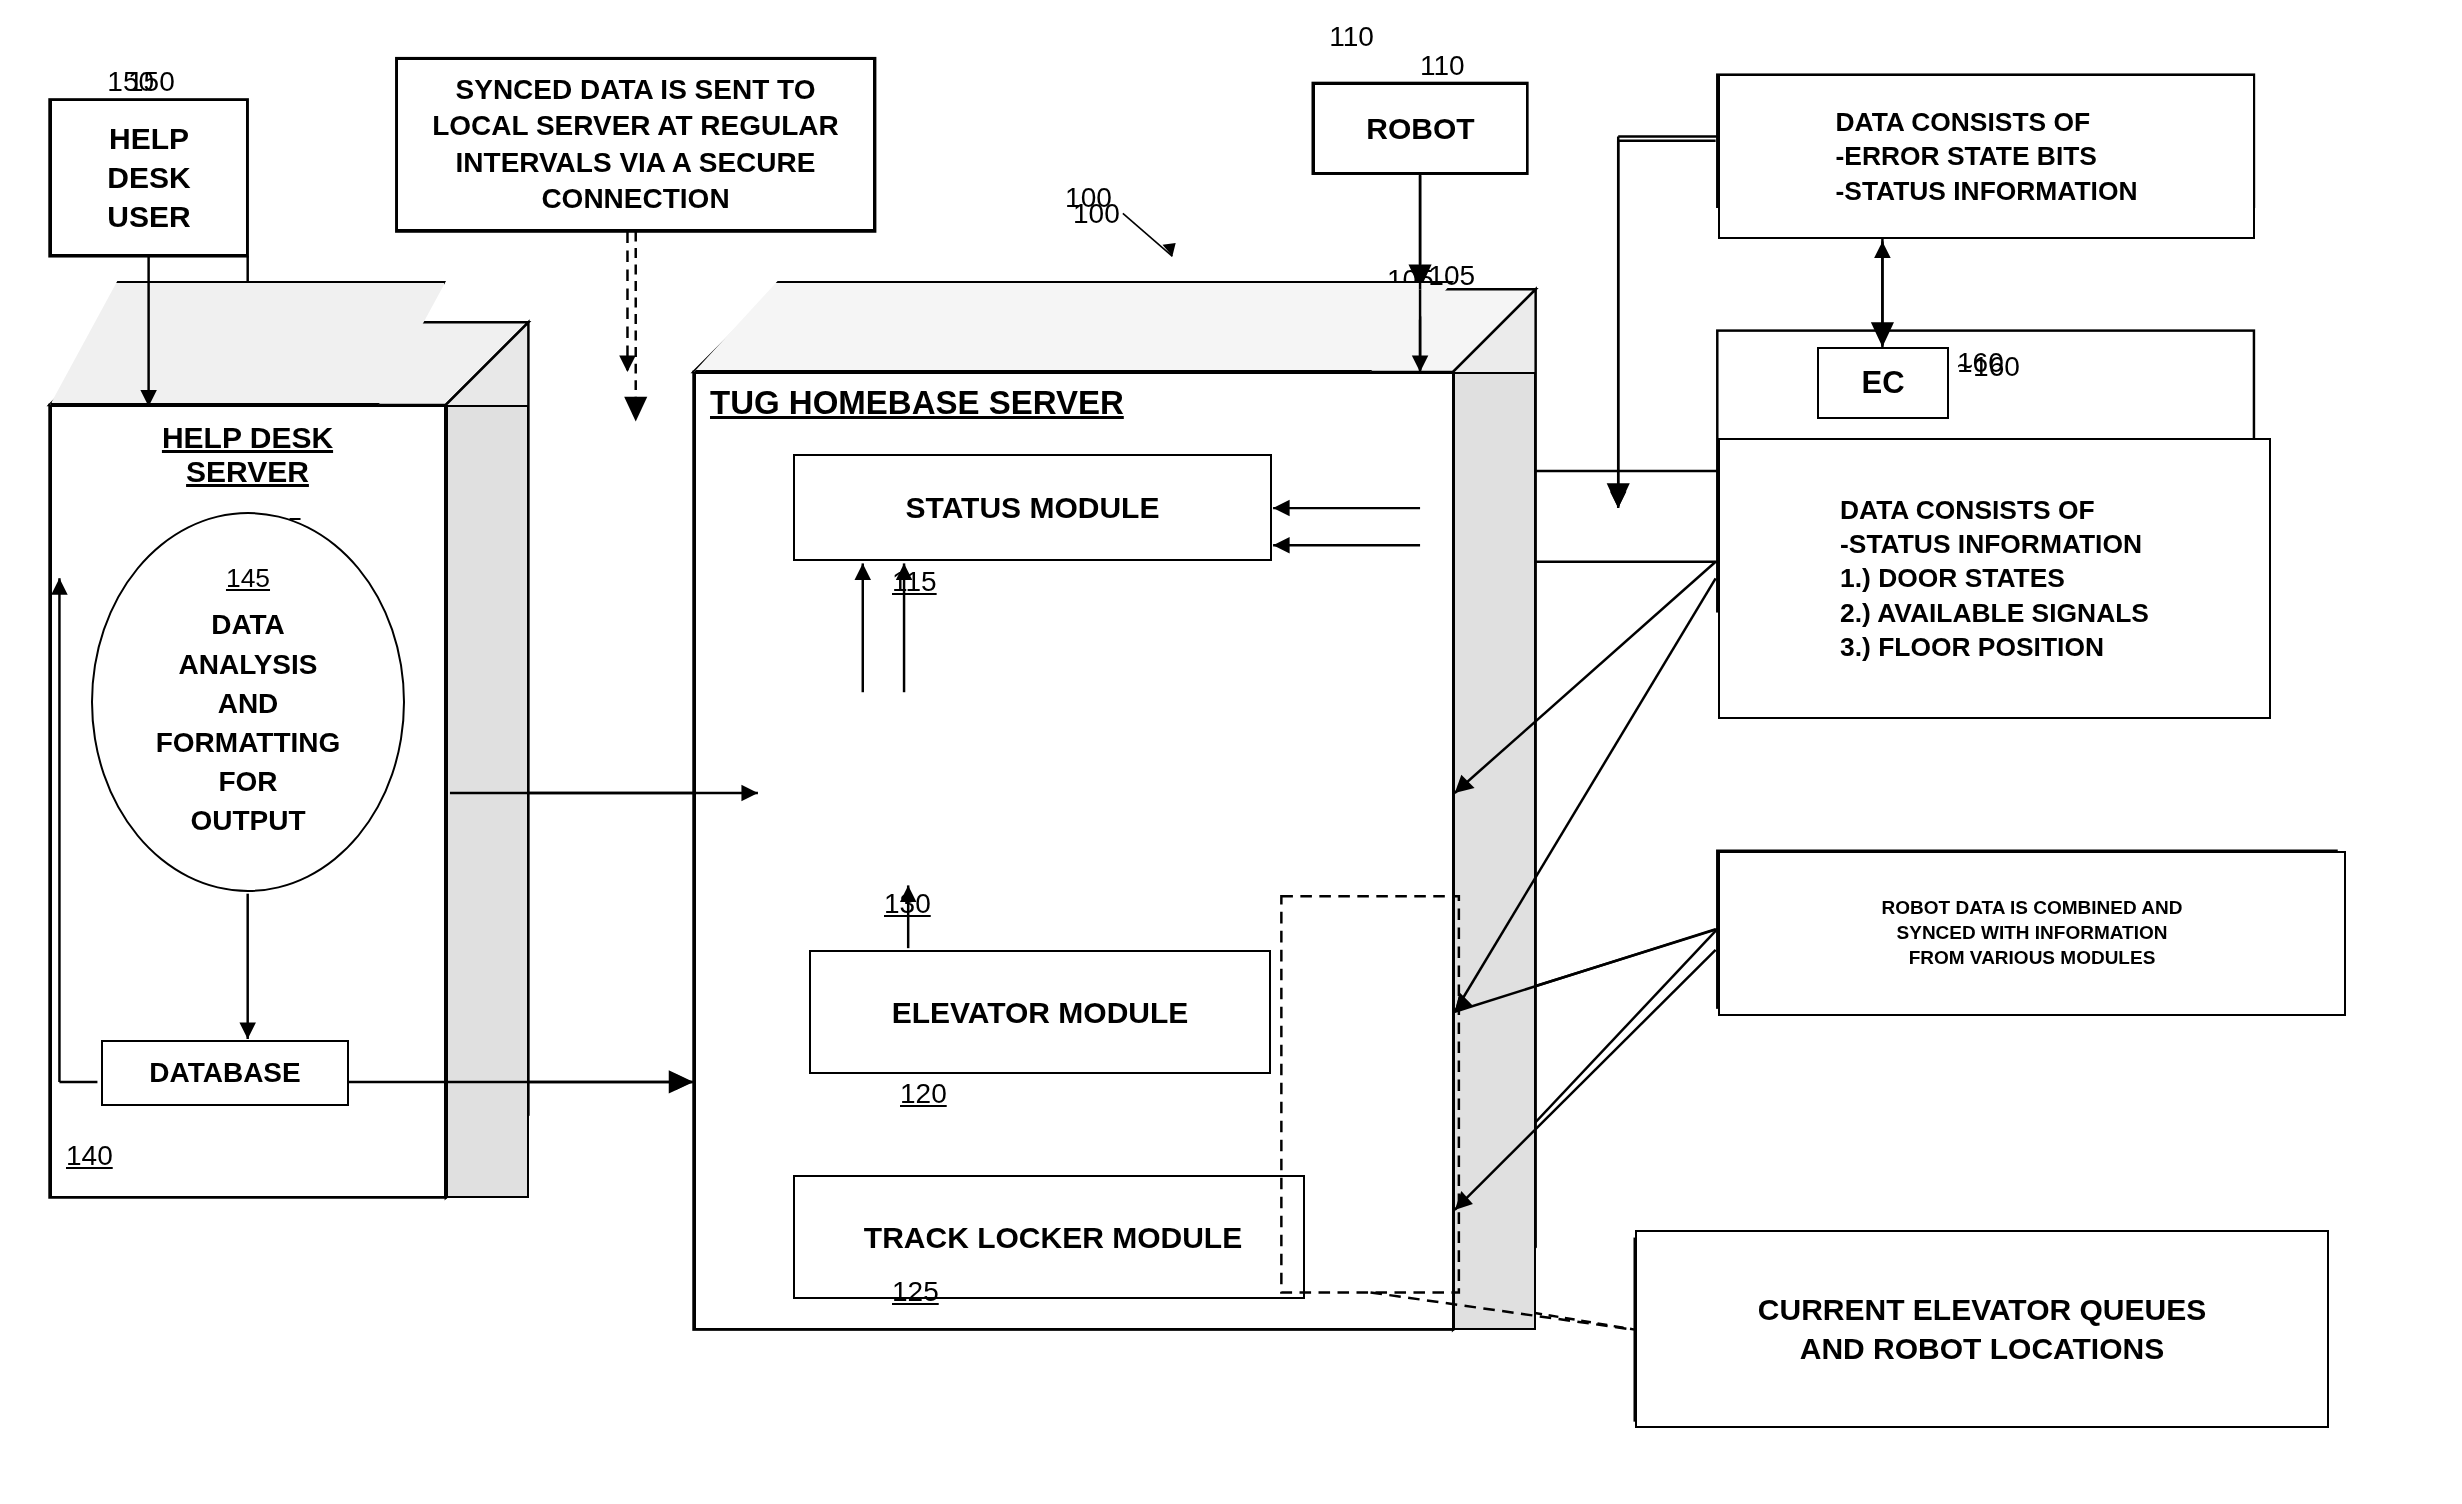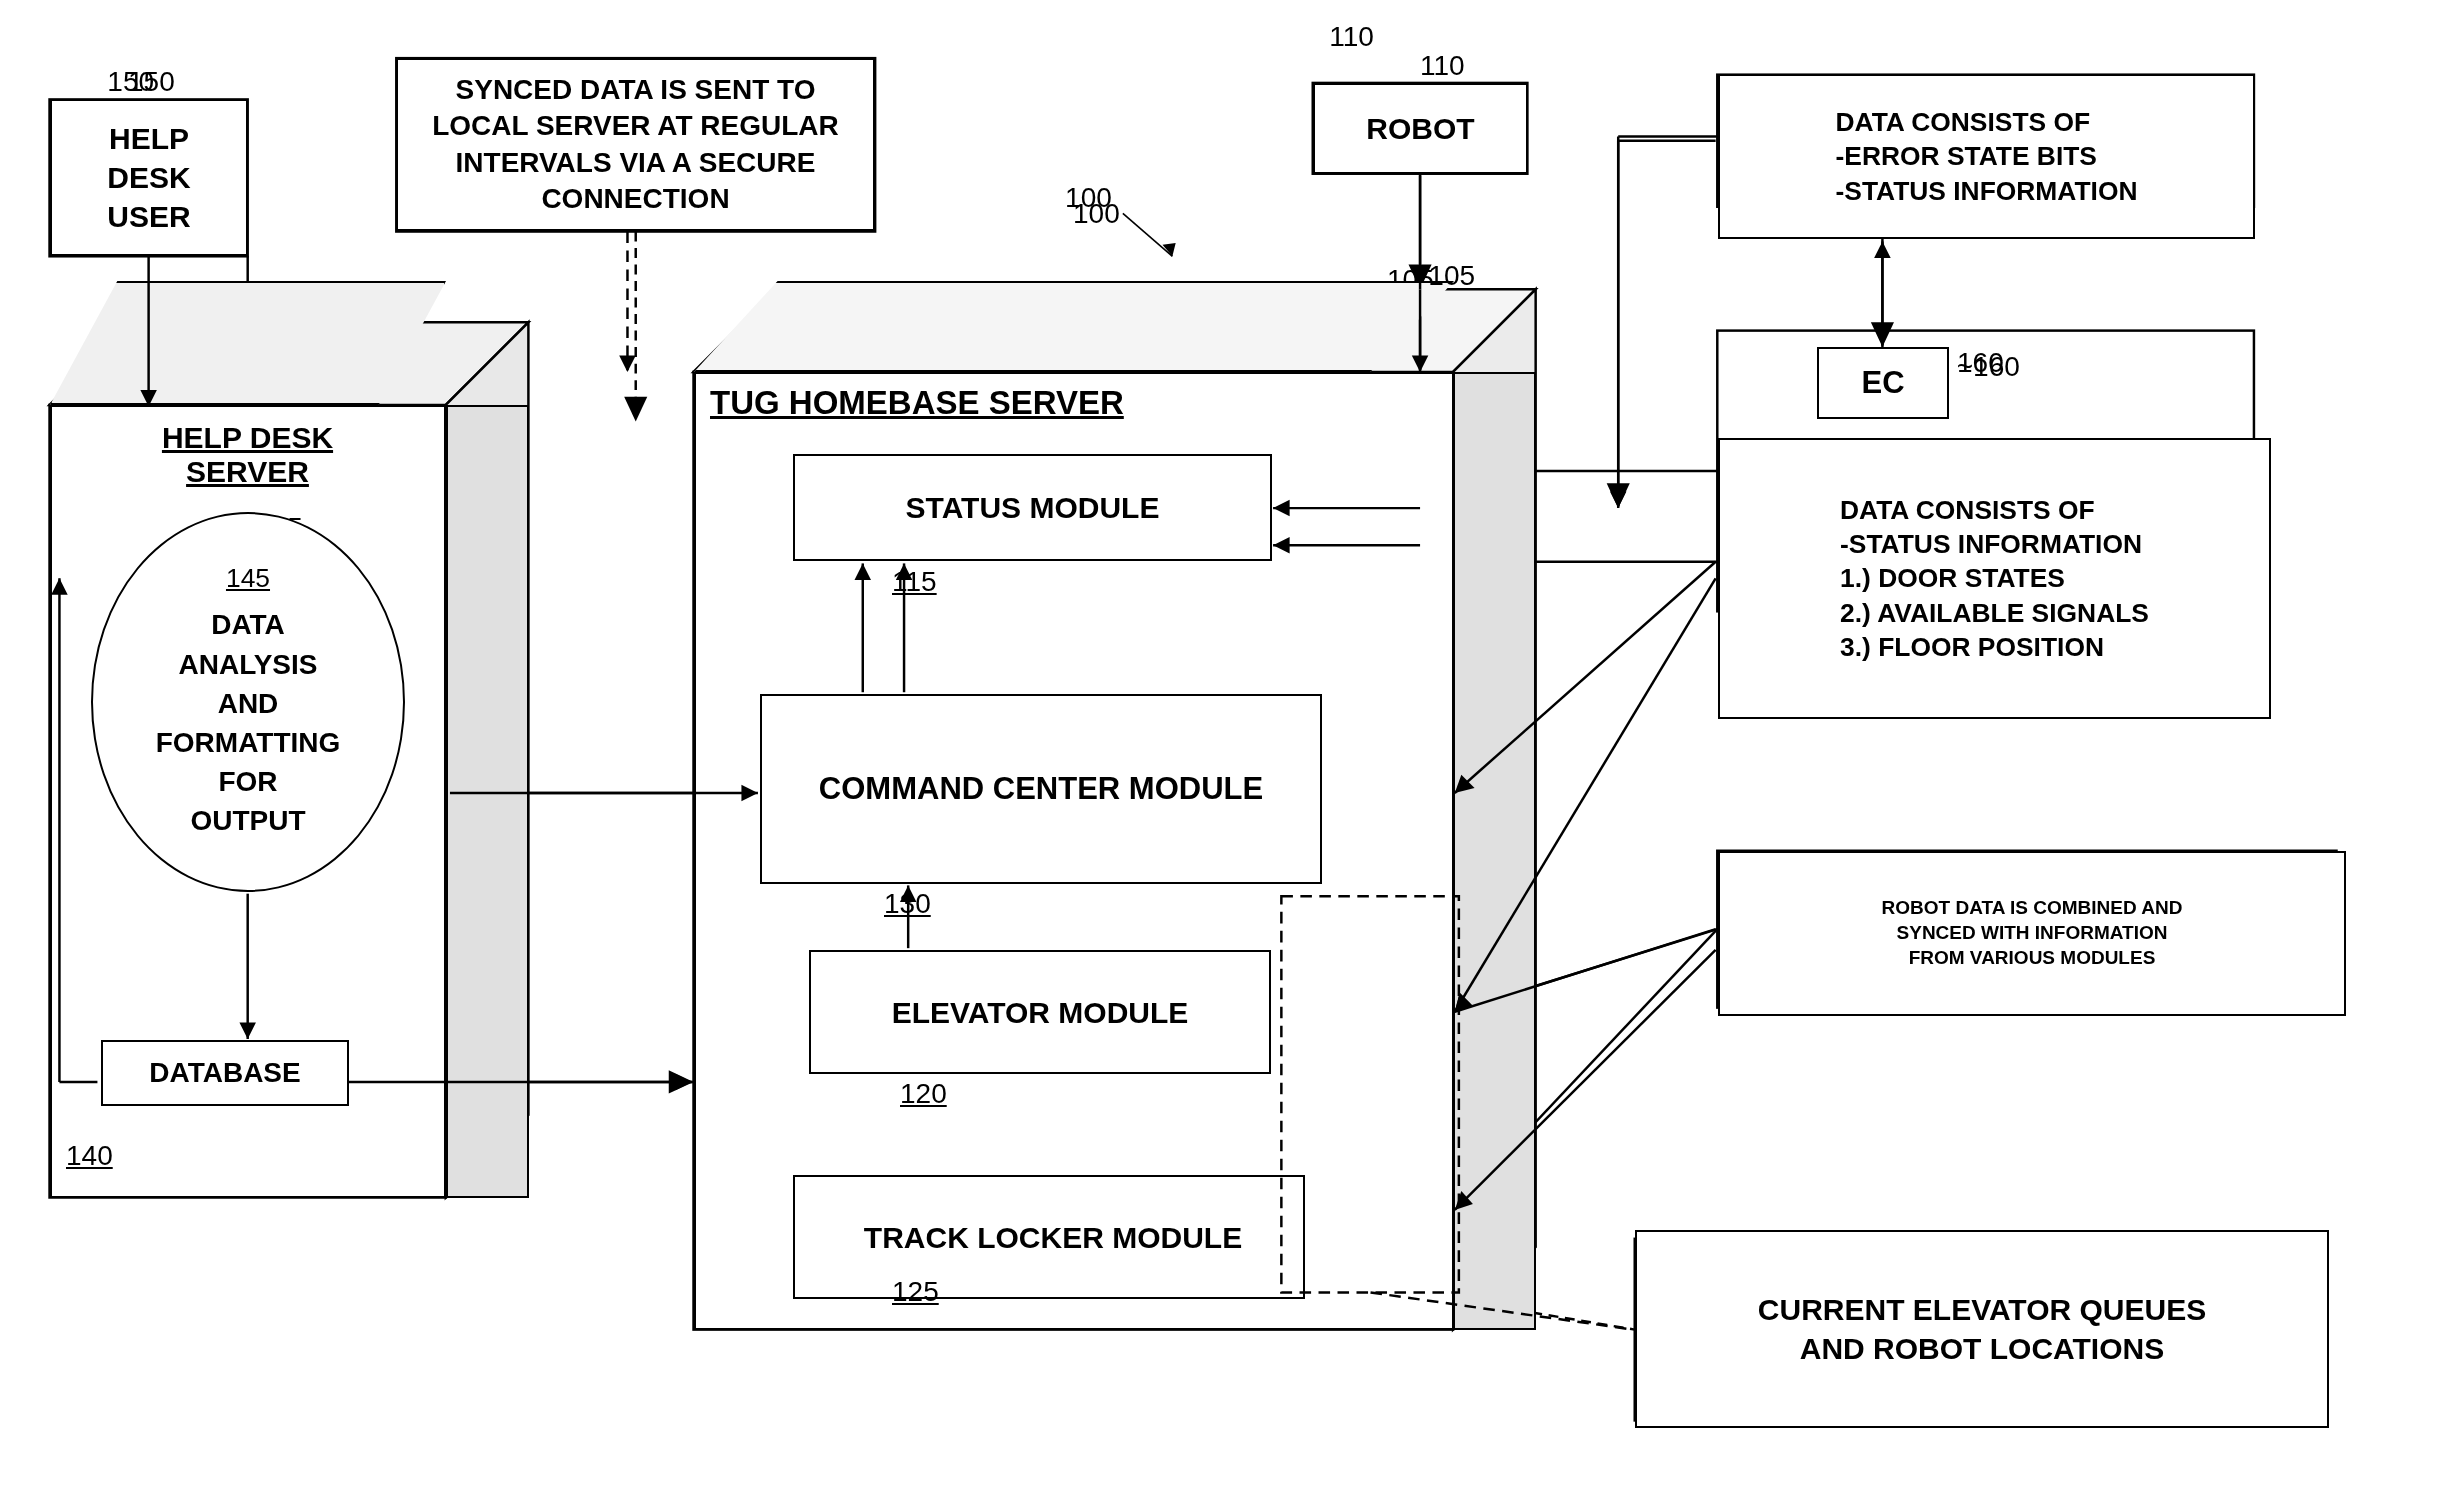--- a/index.html
+++ b/index.html
@@ -252,23 +252,20 @@
 
   <div style="position:absolute; left:710px; top:384px; width:727px; text-align:left;">
     <span style="font-size:33px; font-weight:bold; font-family:Arial; text-decoration:underline;">TUG HOMEBASE SERVER</span>
   </div>
 
   <div class="box" style="left:793px; top:454px; width:479px; height:107px;">
     <span class="box-text" style="font-size:30px;">STATUS MODULE</span>
   </div>
   <span class="label-number" style="left:892px; top:566px; text-decoration:underline;">115</span>
 
-  <div class="box" style="left:760px; top:694px; width:562px; height:190px;">
-    <span class="box-text" style="font-size:31px; font-weight:bold;">COMMAND CENTER MODULE</span>
-  </div>
   <span class="label-number" style="left:884px; top:888px; text-decoration:underline;">130</span>
 
   <div class="box" style="left:809px; top:950px; width:462px; height:124px;">
     <span class="box-text" style="font-size:30px;">ELEVATOR MODULE</span>
   </div>
   <span class="label-number" style="left:900px; top:1078px; text-decoration:underline;">120</span>
 
   <div class="box" style="left:793px; top:1175px; width:512px; height:124px;padding-left:8px;">
     <span class="box-text" style="font-size:30px;">TRACK LOCKER MODULE</span>
   </div>

